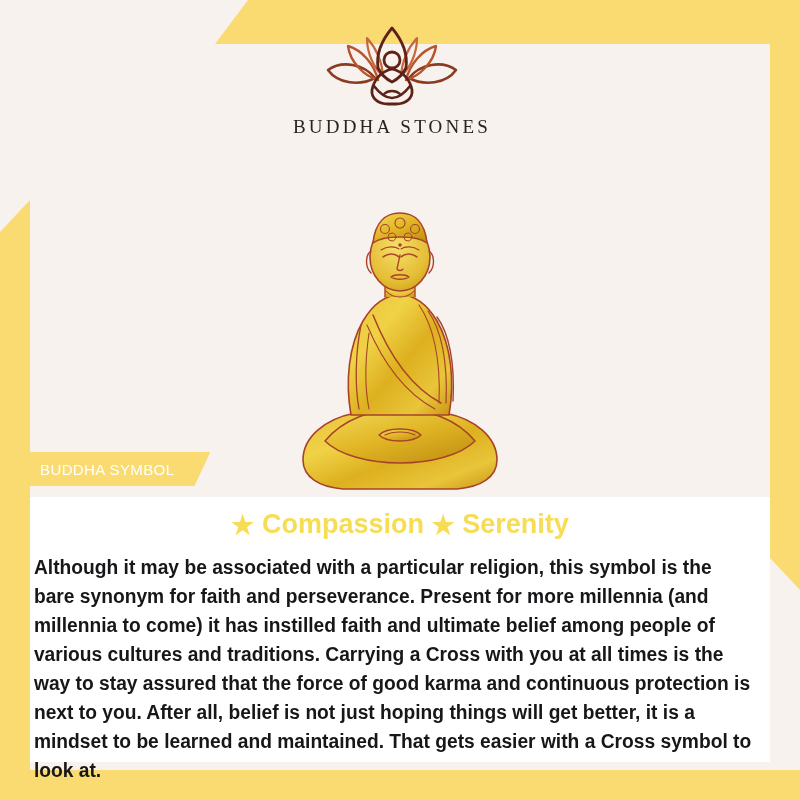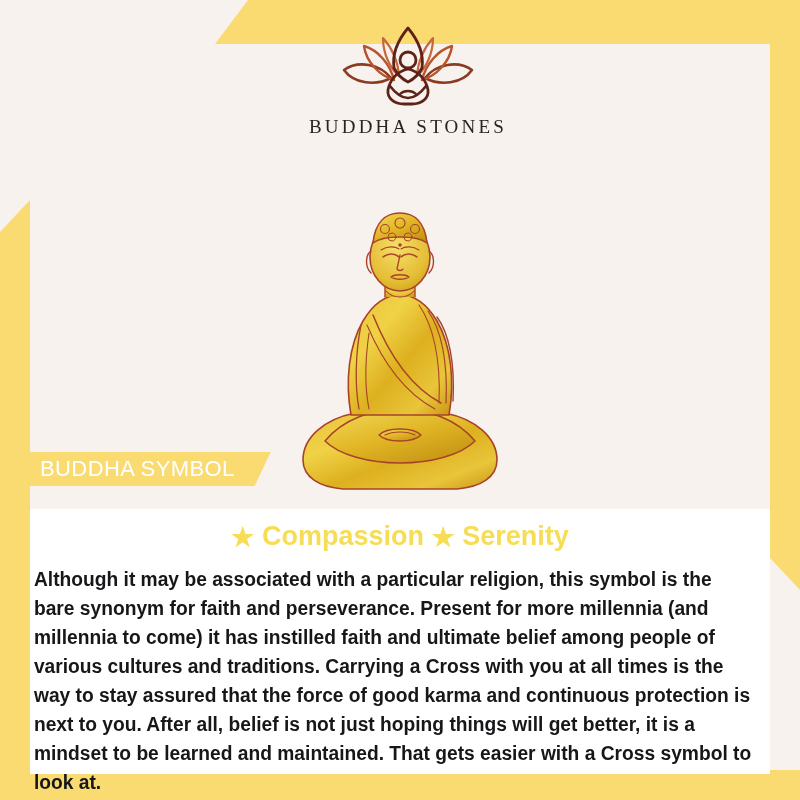--- a/index.html
+++ b/index.html
@@ -59,21 +59,20 @@
     height: 30px;
   }
 
   
   .logo-block {
     position: absolute;
     top: 24px;
     left: 0;
     width: 784px;
     text-align: center;
-    padding-left: 16px;
   }
   .logo-mark {
     width: 160px;
     height: 86px;
     margin: 0 auto;
     display: block;
   }
   .logo-wordmark {
     margin-top: 6px;
     font-family: "Liberation Serif", serif;
@@ -129,35 +128,34 @@
     left: 18px;
     height: 34px;
     padding: 0 36px 0 22px;
     background: #f9db72;
     display: flex;
     align-items: center;
     clip-path: polygon(0 0, 100% 0, calc(100% - 16px) 100%, 0 100%);
   }
   .symbol-tag-text {
     color: #ffffff;
-    font-size: 22px;
+    font-size: 15px;
     letter-spacing: 0.4px;
     font-family: "Liberation Sans Narrow", "Liberation Sans", sans-serif;
     white-space: nowrap;
   }
 
   
   .content-card {
     position: absolute;
     top: 497px;
     left: 30px;
     width: 740px;
     height: 265px;
     background: #ffffff;
-    margin-top: 12px;
   }
 
   .tagline {
     margin-top: 12px;
     text-align: center;
     font-family: "Liberation Sans Narrow", "Liberation Sans", sans-serif;
     font-size: 27px;
     font-weight: bold;
     color: #f6dd55;
     letter-spacing: 0px;

